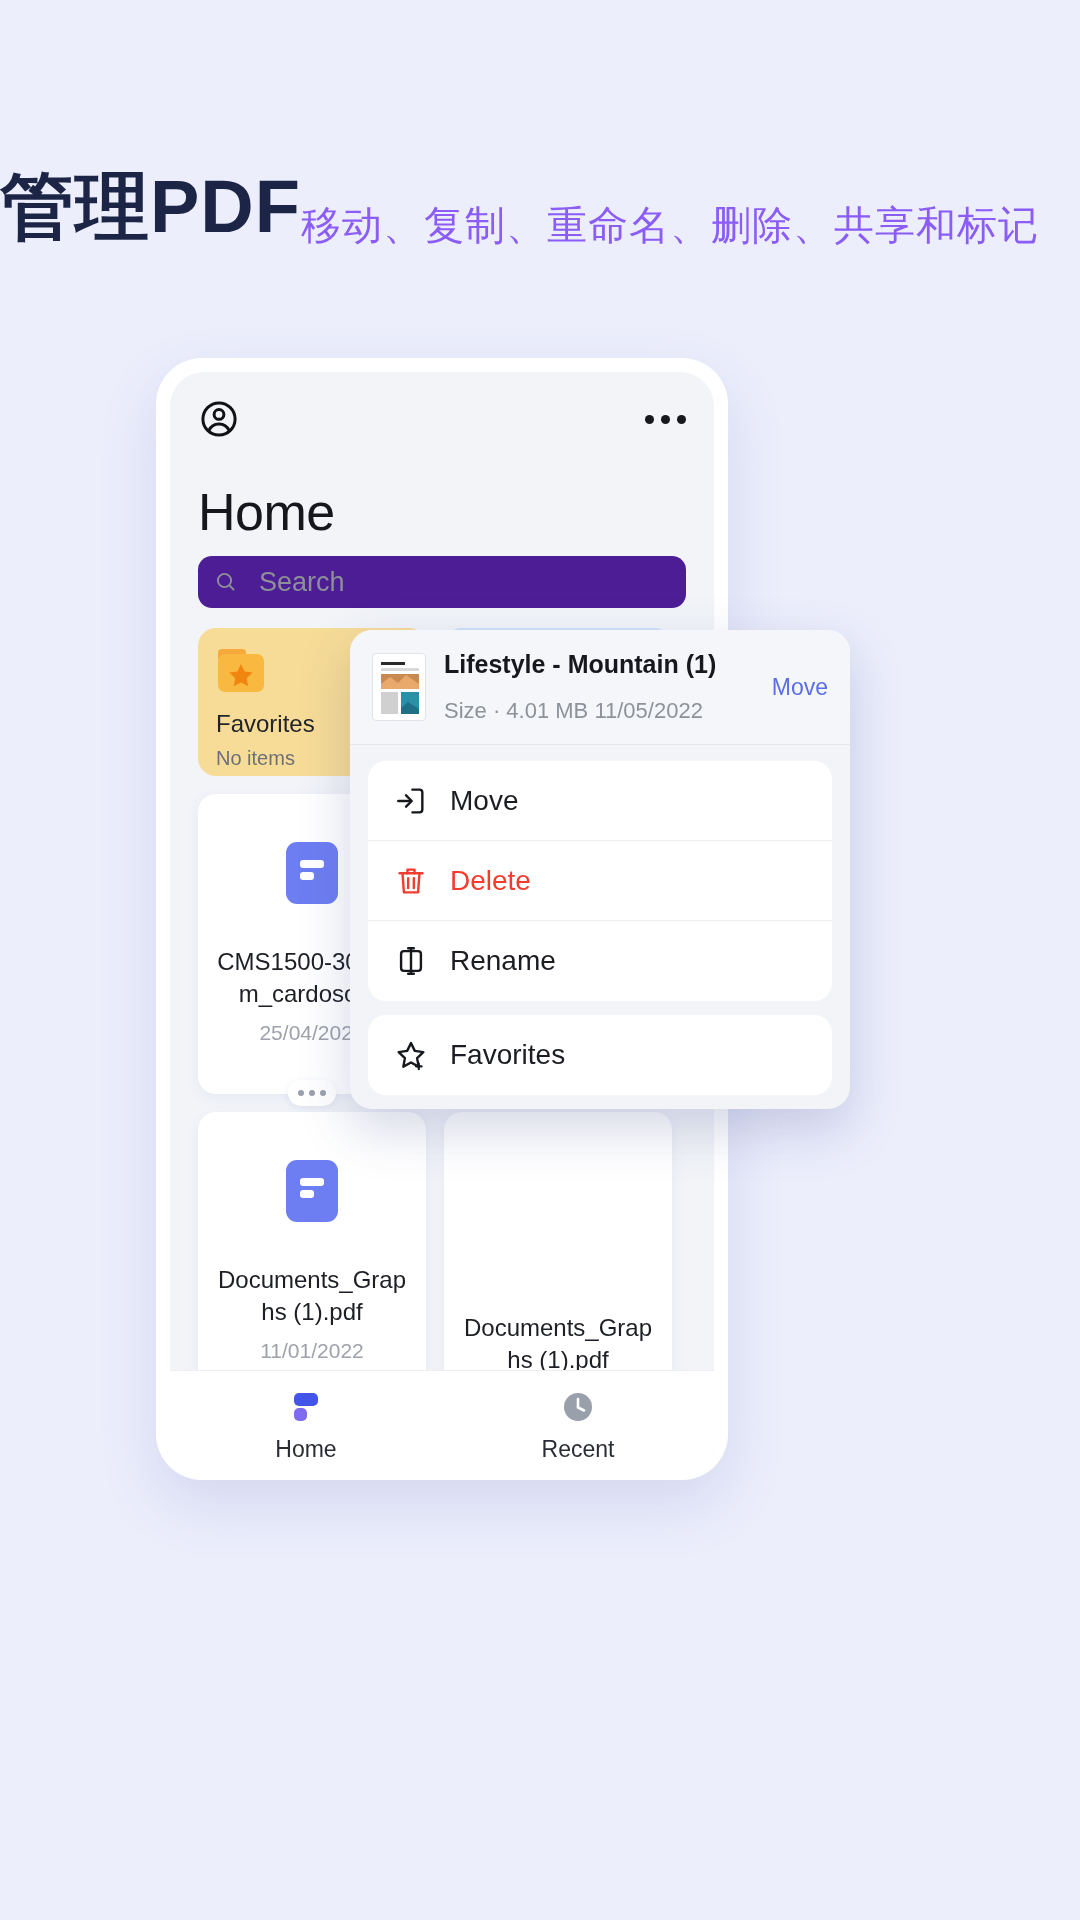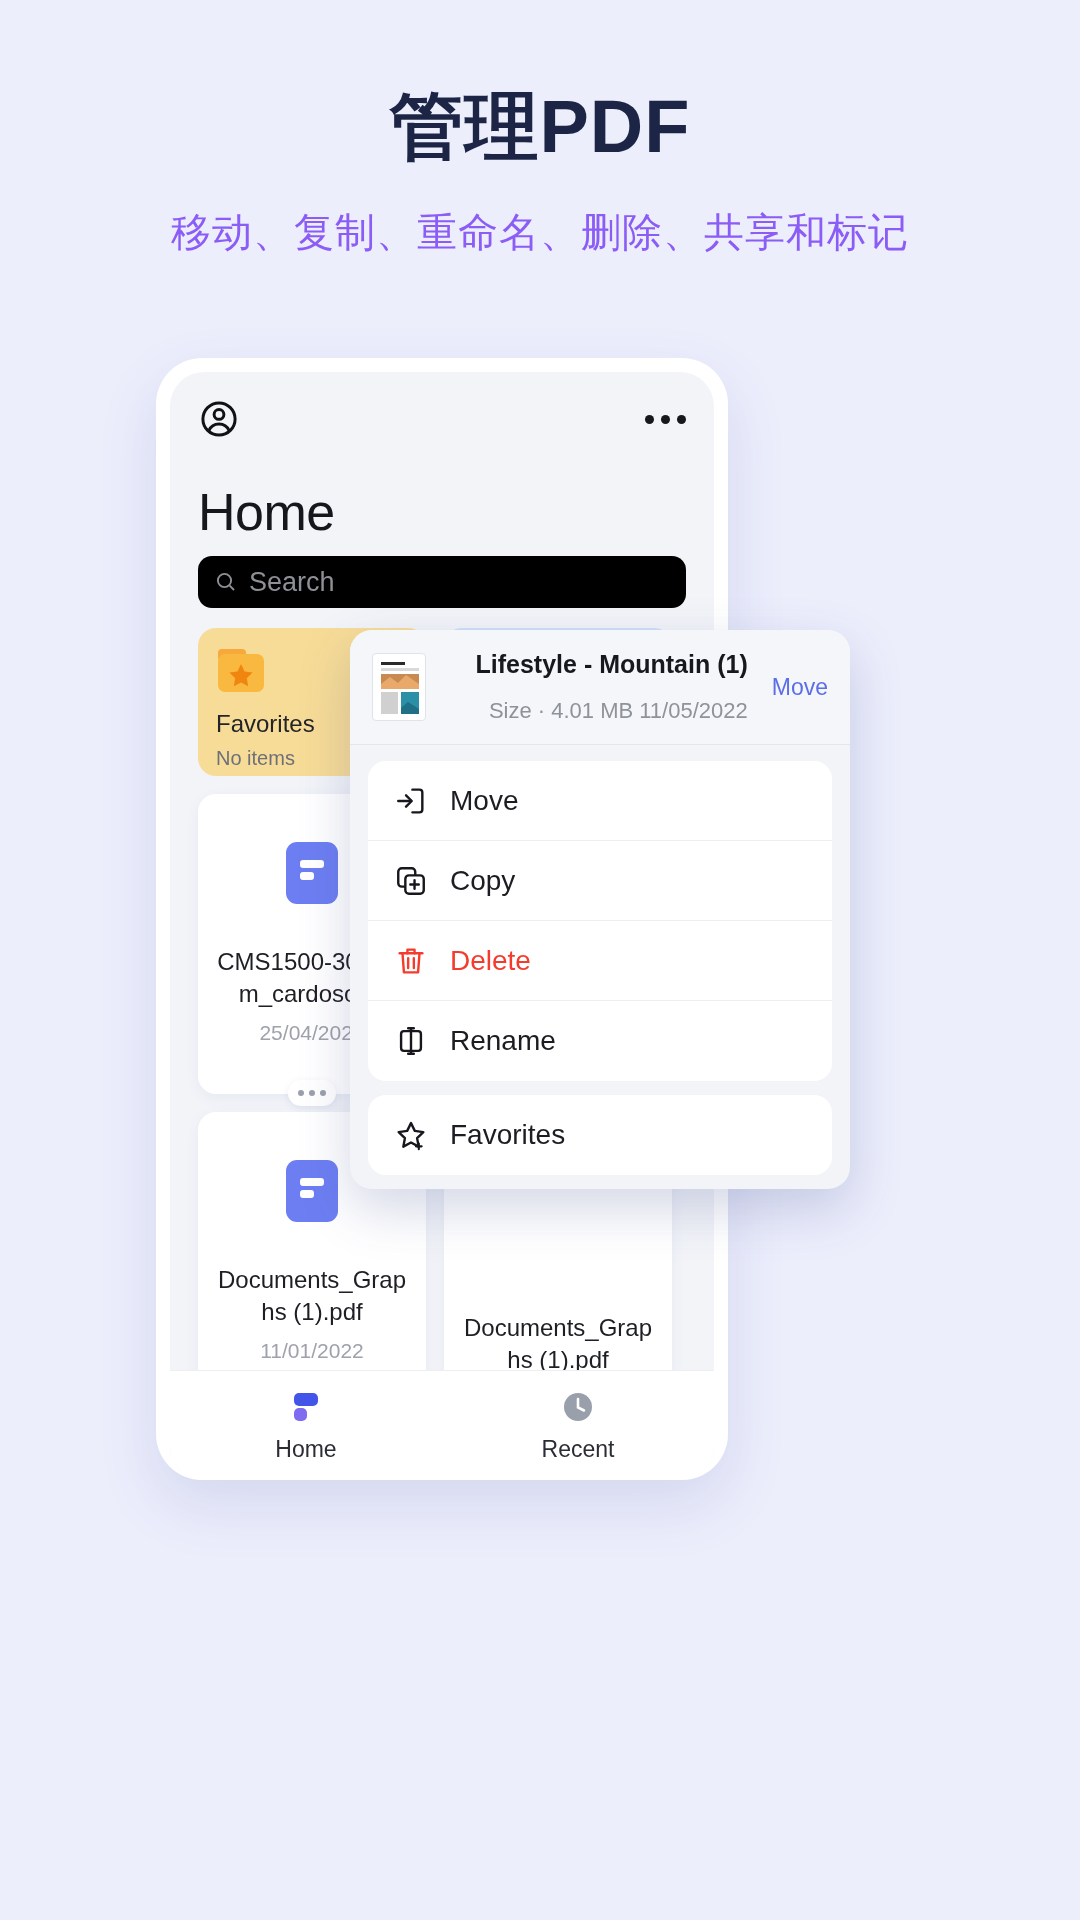--- a/index.html
+++ b/index.html
@@ -5,21 +5,21 @@
   * { margin:0; padding:0; box-sizing:border-box; }
   html,body{ width:1080px; height:1920px; }
   body{
     font-family:"Liberation Sans","DejaVu Sans",sans-serif;
     background:#eceefc;
     overflow:hidden;
     position:relative;
   }
   .promo-header{
     position:absolute; left:0; top:0; width:1080px; height:330px;
-    display:flex; flex-direction:column; align-items:center; justify-content:flex-start;
+    display:flex; flex-direction:row; align-items:center; justify-content:flex-start;
     padding-top:84px;
   }
   .promo-title{
     font-size:74px; font-weight:bold; color:#1c2546; letter-spacing:1px;
     line-height:1.15;
   }
   .promo-sub{
     margin-top:36px; font-size:40px; color:#8b5cf6; letter-spacing:1px;
   }
 
@@ -41,22 +41,22 @@
   }
   .avatar-ic{ width:42px;height:42px; }
   .dots-h{ display:flex; gap:7px; align-items:center; }
   .dots-h i{ width:9px;height:9px;border-radius:50%;background:#16181d;display:block; }
 
   .home-title{
     font-size:52px; color:#15171c; padding:42px 0 0 28px; font-weight:400;
     letter-spacing:-0.5px;
   }
   .searchbar{
-    margin:14px 28px 0 28px; height:52px; background:#000000; border-radius:14px;
-    display:flex; align-items:center; gap:11px; padding:14px 16px;
+    margin:14px 28px 0 28px; height:52px; background:#4c1d95; border-radius:14px;
+    display:flex; align-items:center; gap:21px; padding:14px 16px;
   }
   .searchbar .ph{ color:#8d9096; font-size:27px; }
 
   .grid{
     display:flex; flex-wrap:wrap; gap:18px; padding:20px 28px 0 28px;
   }
   .tile{
     width:228px; border-radius:18px; position:relative;
   }
   .tile-fav{ height:148px; background:#f7dc97; padding:16px 18px; }
@@ -104,21 +104,21 @@
     box-shadow:0 20px 52px rgba(60,75,140,.22);
   }
   .sheet-head{
     display:flex; align-items:center; gap:18px; padding:20px 22px;
     background:#f4f6f9; border-bottom:1px solid #e3e6eb;
   }
   .thumb{
     width:54px;height:68px;background:#fff;border:1px solid #e0e3e9;border-radius:4px;
     overflow:hidden; flex:none; padding:4px;
   }
-  .sheet-meta{ flex:1; min-width:0;text-align:right; }
+  .sheet-meta{ flex:1; min-width:0; }
   .sheet-name{ font-size:25px; font-weight:bold; color:#16181d; white-space:nowrap; }
   .sheet-size{ font-size:22px; color:#8e9299; margin-top:19px; white-space:nowrap; }
   .sheet-move{ font-size:23px; color:#5b6ee8; flex:none; padding-left:6px; }
 
   .group{ background:#fff; border-radius:18px; margin:14px 18px; overflow:hidden; }
   .group.first{ margin-top:16px; }
   .row{
     display:flex; align-items:center; gap:22px; height:80px; padding:0 26px;
     border-bottom:1px solid #eceef1;
   }
@@ -285,28 +285,20 @@
 
   <div class="group first">
     <div class="row">
       <svg class="ico" viewBox="0 0 24 24" fill="none" stroke="#16181d" stroke-width="1.7" stroke-linecap="round" stroke-linejoin="round">
         <path d="M13 4h5a2 2 0 0 1 2 2v12a2 2 0 0 1-2 2h-5"></path>
           <path d="M3 12h9"></path>
           <path d="M8.5 8l4 4-4 4"></path>
       </svg>
       <span>Move</span>
     </div>
-    <div class="row">
-      <svg class="ico" viewBox="0 0 24 24" fill="none" stroke="#16181d" stroke-width="1.7" stroke-linecap="round" stroke-linejoin="round">
-        <rect x="3" y="3" width="12" height="13" rx="2.5"></rect>
-          <rect x="8" y="8" width="13" height="13" rx="2.5" fill="#fff"></rect>
-        <path d="M14.5 11.5v6M11.5 14.5h6"></path>
-      </svg>
-      <span>Copy</span>
-    </div>
     <div class="row danger">
       <svg class="ico" viewBox="0 0 24 24" fill="none" stroke="#f43c2e" stroke-width="1.7" stroke-linecap="round" stroke-linejoin="round">
         <path d="M4 6.5h16"></path>
           <path d="M9.5 6.5V4h5v2.5"></path>
         <path d="M6 6.5l1 13.5h10l1-13.5"></path>
           <path d="M10 10v7M14 10v7"></path>
       </svg>
       <span>Delete</span>
     </div>
     <div class="row">

